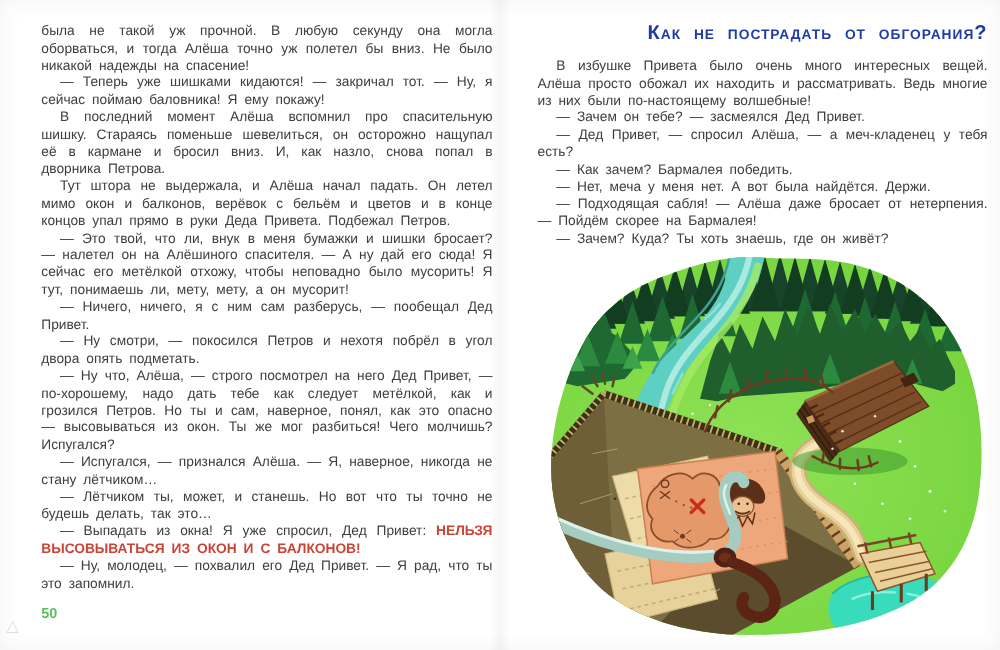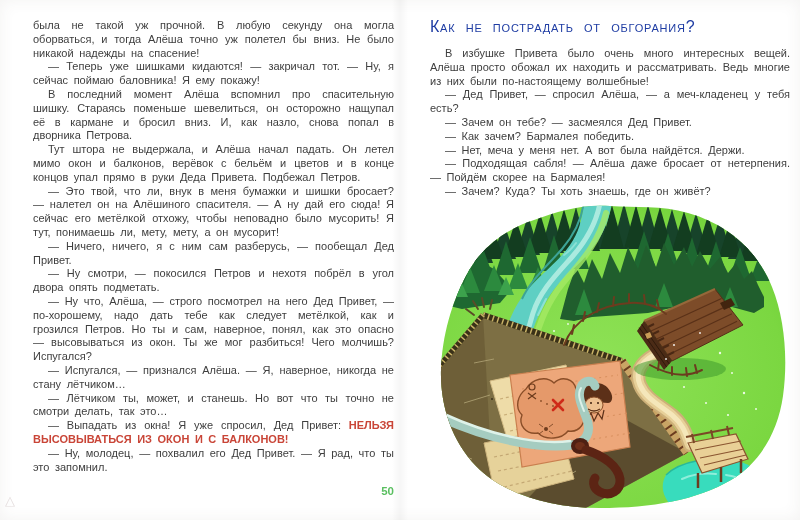--- a/index.html
+++ b/index.html
@@ -8,56 +8,56 @@
           box-shadow:inset 0 0 16px rgba(80,70,60,.07);}
   .seam{position:absolute;left:392px;top:0;width:16px;height:520px;
         background:linear-gradient(90deg,rgba(0,0,0,0),rgba(0,0,0,.035),rgba(0,0,0,0));}
   .textblock{position:absolute;color:#3e3e3e;}
   .textblock p{margin:0;text-indent:15px;text-align:justify;font-size:11px;line-height:13.8px;
                word-spacing:2.5px;hyphens:auto;}
   .textblock p.no-indent{text-indent:0;}
   #left-text{left:33px;top:19px;width:361px;}
   #right-text{left:430px;top:47px;width:360px;}
   .warning{color:var(--warning-red,#c94537);font-weight:bold;}
-  #chapter-title{position:absolute;left:430px;top:18px;width:360px;text-align:left;
-        color:var(--title-blue,#1e3ca3);font-weight:normal;font-variant:small-caps;
+  #chapter-title{position:absolute;left:430px;top:18px;width:360px;text-align:right;
+        color:var(--title-blue,#1e3ca3);font-weight:bold;font-variant:small-caps;
         font-size:16px;letter-spacing:.8px;word-spacing:5px;}
-  #page-number{position:absolute;left:33px;top:485px;width:361px;text-align:right;
+  #page-number{position:absolute;left:33px;top:485px;width:361px;text-align:left;
         color:var(--page-green,#5abf60);font-size:11.5px;font-weight:bold;}
   #illustration{position:absolute;left:434px;top:203px;width:358px;height:306px;}
   #watermark{position:absolute;left:5px;top:493px;font-size:13px;color:#e4dddd;}
 </style>
 </head>
 <body>
 
 <div class="canvas">
   <div class="seam"></div>
 
   <div class="textblock" id="left-text">
     <p class="no-indent">была не такой уж прочной. В любую секунду она могла оборваться, и тогда Алёша точно уж полетел бы вниз. Не было никакой надежды на спасение!</p>
     <p>— Теперь уже шишками кидаются! — закричал тот. — Ну, я сейчас поймаю баловника! Я ему покажу!</p>
     <p>В последний момент Алёша вспомнил про спасительную шишку. Стараясь поменьше шевелиться, он осторожно нащупал её в кармане и бросил вниз. И, как назло, снова попал в дворника Петрова.</p>
     <p>Тут штора не выдержала, и Алёша начал падать. Он летел мимо окон и балконов, верёвок с бельём и цветов и в конце концов упал прямо в руки Деда Привета. Подбежал Петров.</p>
     <p>— Это твой, что ли, внук в меня бумажки и шишки бросает? — налетел он на Алёшиного спасителя. — А ну дай его сюда! Я сейчас его метёлкой отхожу, чтобы неповадно было мусорить! Я тут, понимаешь ли, мету, мету, а он мусорит!</p>
     <p>— Ничего, ничего, я с ним сам разберусь, — пообещал Дед Привет.</p>
     <p>— Ну смотри, — покосился Петров и нехотя побрёл в угол двора опять подметать.</p>
     <p>— Ну что, Алёша, — строго посмотрел на него Дед Привет, — по-хорошему, надо дать тебе как следует метёлкой, как и грозился Петров. Но ты и сам, наверное, понял, как это опасно — высовываться из окон. Ты же мог разбиться! Чего молчишь? Испугался?</p>
     <p>— Испугался, — признался Алёша. — Я, наверное, никогда не стану лётчиком…</p>
-    <p>— Лётчиком ты, может, и станешь. Но вот что ты точно не смотри делать, так это…</p>
+    <p>— Лётчиком ты, может, и станешь. Но вот что ты точно не будешь делать, так это…</p>
     <p><span>— Выпадать из окна! Я уже спросил, Дед Привет: </span><span class="warning">НЕЛЬЗЯ ВЫСОВЫВАТЬСЯ ИЗ ОКОН И С БАЛКОНОВ!</span></p>
     <p>— Ну, молодец, — похвалил его Дед Привет. — Я рад, что ты это запомнил.</p>
   </div>
   <div id="page-number">50</div>
   <div id="watermark">△</div>
 
   <div id="chapter-title">Как не пострадать от обгорания?</div>
   <div class="textblock" id="right-text">
     <p>В избушке Привета было очень много интересных вещей. Алёша просто обожал их находить и рассматривать. Ведь многие из них были по-настоящему волшебные!</p>
+    <p>— Зачем он тебе? — засмеялся Дед Привет.</p>
     <p>— Дед Привет, — спросил Алёша, — а меч-кладенец у тебя есть?</p>
-    <p>— Зачем он тебе? — засмеялся Дед Привет.</p>
     <p>— Как зачем? Бармалея победить.</p>
     <p>— Нет, меча у меня нет. А вот была найдётся. Держи.</p>
     <p>— Подходящая сабля! — Алёша даже бросает от нетерпения. — Пойдём скорее на Бармалея!</p>
     <p>— Зачем? Куда? Ты хоть знаешь, где он живёт?</p>
   </div>
 
   <svg id="illustration" viewBox="0 0 358 306">
     <defs>
       <clipPath id="blobClip">
         <path d="M176,3 C148,1 124,8 100,17 C72,26 46,45 32,73 C18,99 8,133 7,167 C6,201 17,237 42,263 C68,290 114,305 166,305 C218,305 263,297 297,277 C327,259 344,228 349,193 C354,157 351,116 338,84 C324,50 297,22 254,10 C227,2 202,5 176,3 Z"></path>

